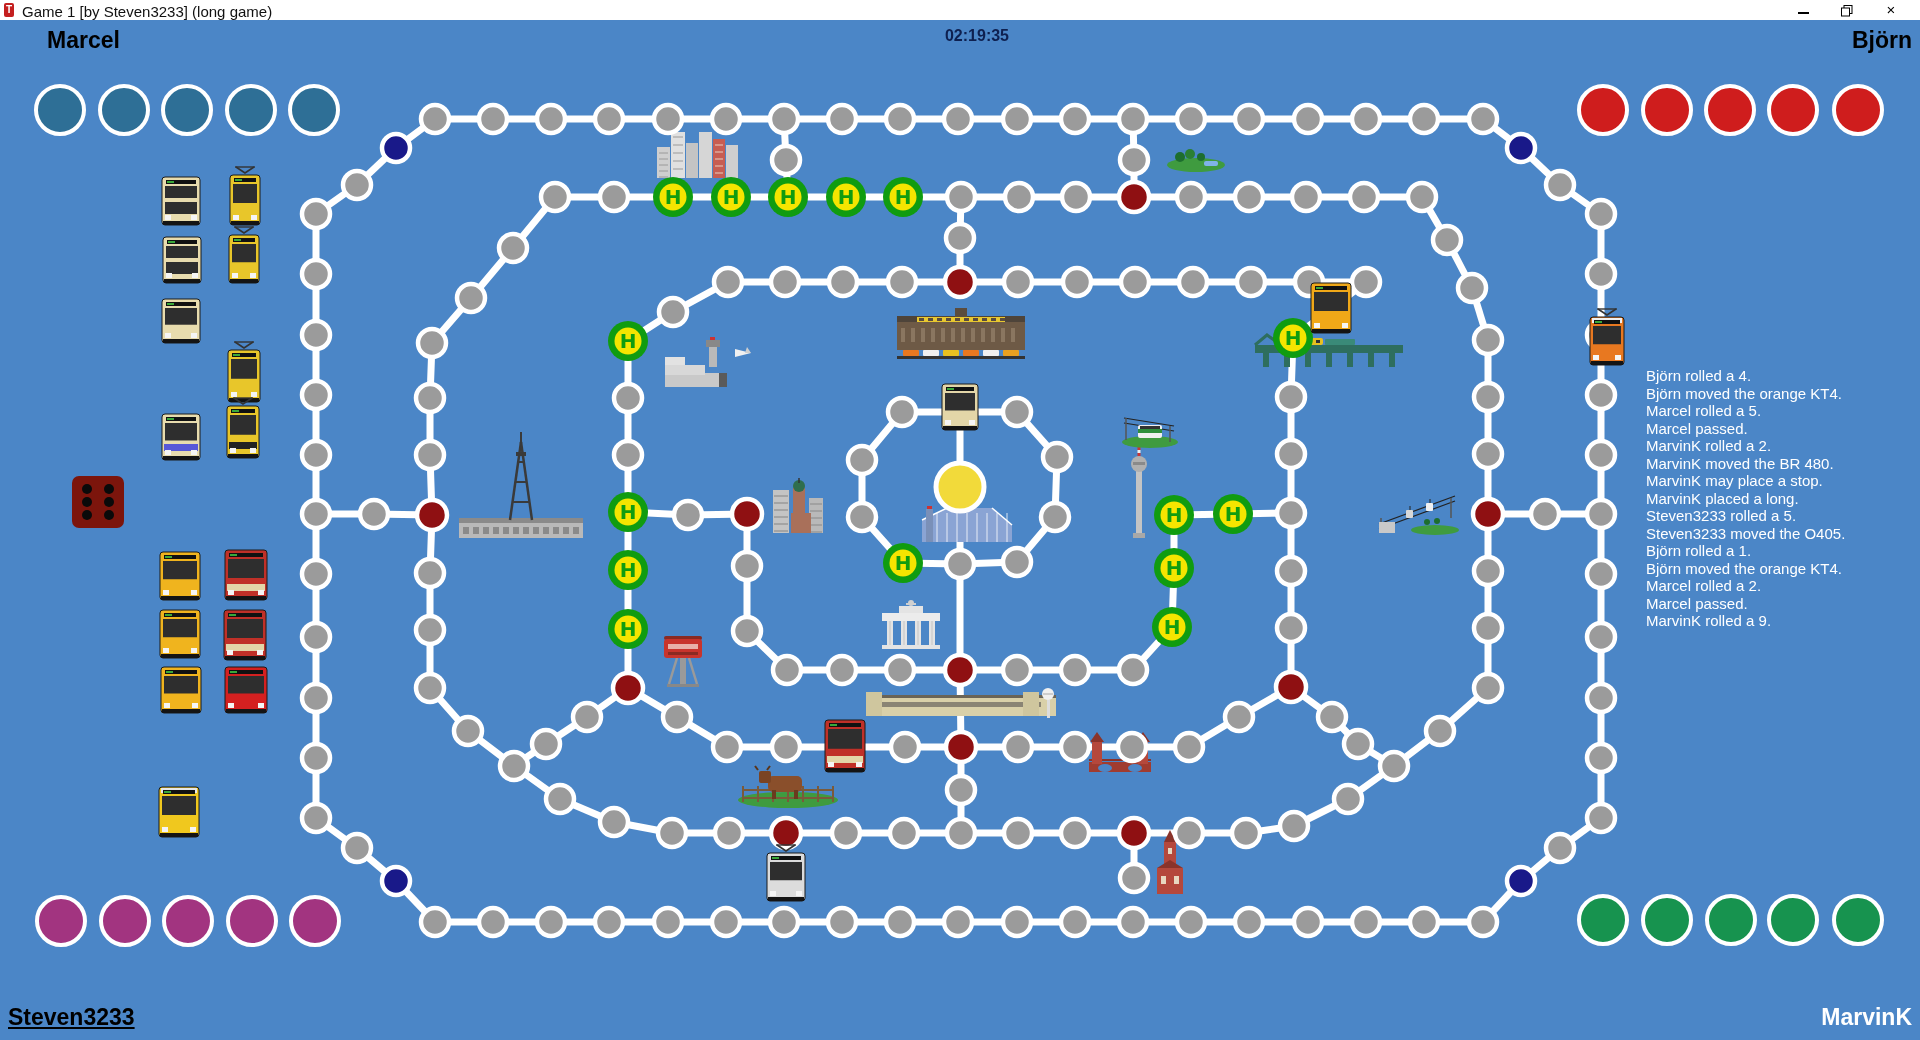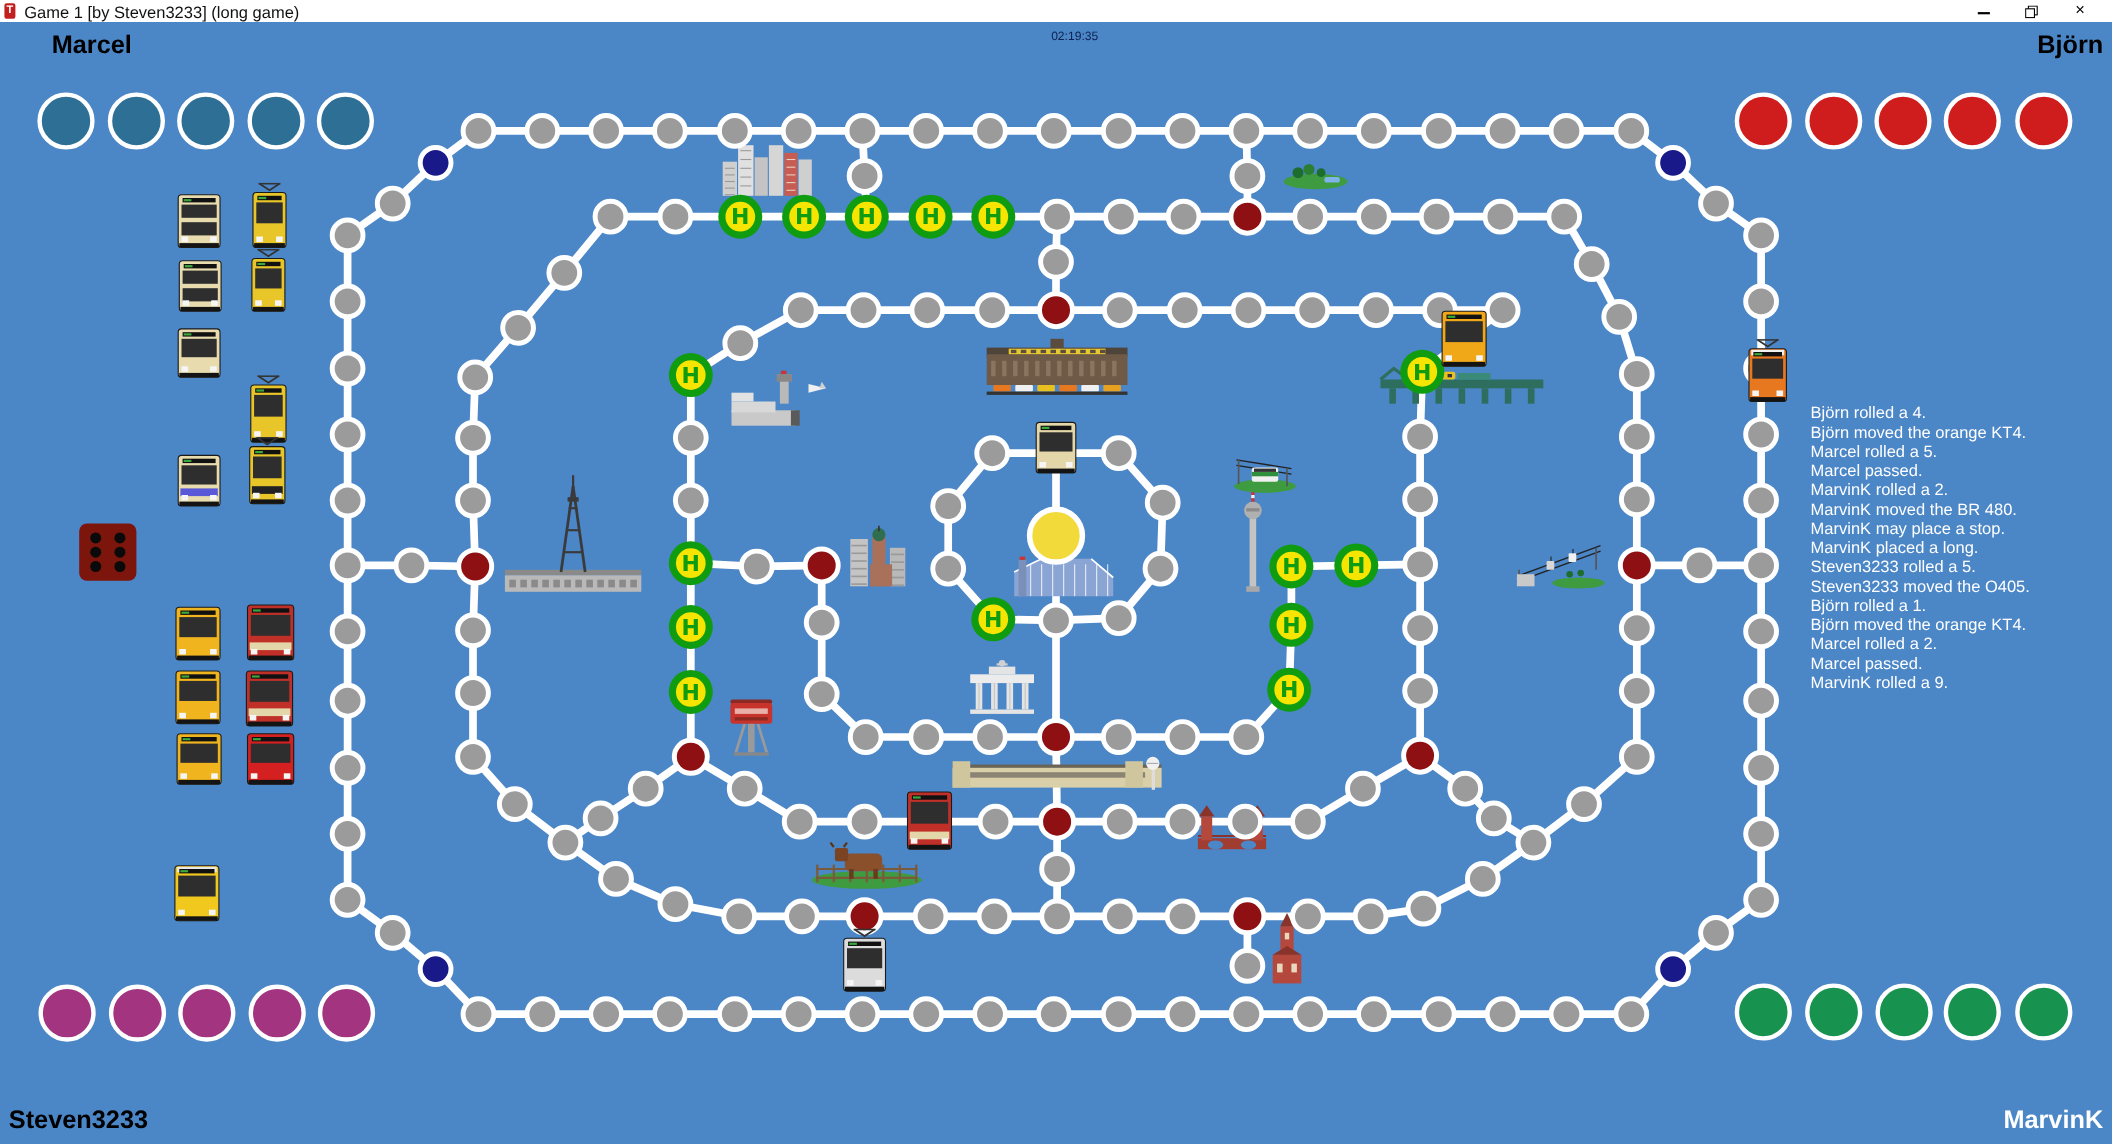--- a/index.html
+++ b/index.html
@@ -11,23 +11,23 @@
            font-size:10px;font-weight:bold;text-align:center;line-height:14px;}
   #apptitle{position:absolute;left:22px;top:3px;font-size:15px;color:#111;white-space:nowrap;}
   .winbtn{position:absolute;top:0;width:28px;height:20px;text-align:center;color:#000;cursor:default;}
   #btn-min{left:1789px;}
   #btn-min .bar{display:inline-block;width:11px;height:2px;background:#000;margin-top:9px;}
   #btn-restore{left:1833px;}
   #btn-close{left:1877px;font-size:15px;line-height:19px;}
   .plabel{position:absolute;font-size:23px;font-weight:bold;z-index:4;white-space:nowrap;}
   #p-tl{left:10px;top:27px;margin-left:37px;}
   #p-tr{right:8px;top:27px;text-align:right;}
-  #p-bl{left:8px;top:1004px;}
+  #p-bl{left:8px;top:1004px;text-decoration:underline;}
   #p-br{right:8px;top:1004px;text-align:right;}
-  #timer{position:absolute;left:902px;top:27px;width:150px;text-align:center;font-size:11px;font-weight:400;z-index:4;}
+  #timer{position:absolute;left:902px;top:27px;width:150px;text-align:center;font-size:16px;font-weight:700;z-index:4;}
   #log{position:absolute;left:1646px;top:352px;width:274px;z-index:4;margin-top:15px;}
   #log div{font-size:15px;line-height:17.5px;color:#fff;white-space:nowrap;}
 </style>
 </head>
 <body>
 
 <div id="stage">
   <svg id="board" width="1920" height="1040">
       <rect x="0" y="0" width="1920" height="1040" fill="#4b86c7"></rect>
       <g stroke="#ffffff" stroke-width="7" stroke-linecap="round">

